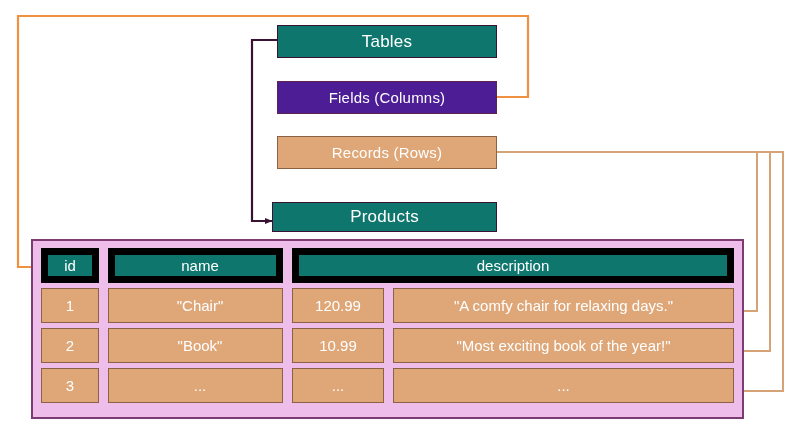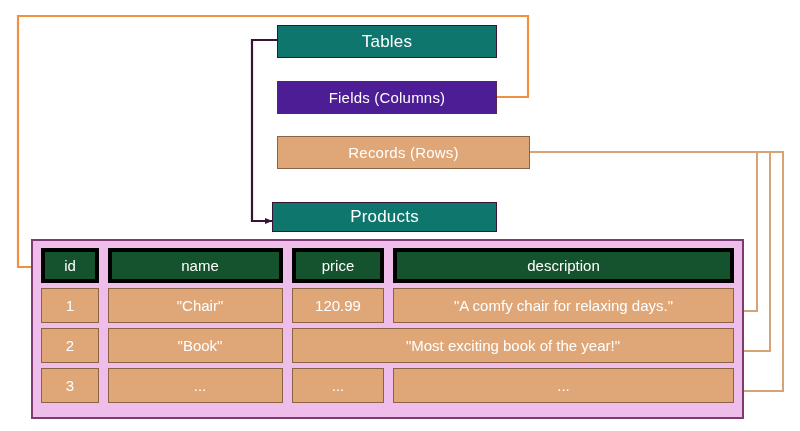--- a/index.html
+++ b/index.html
@@ -76,22 +76,22 @@
     box-sizing: border-box;
     display: flex;
     align-items: center;
     justify-content: center;
     color: #ffffff;
     font-size: 15px;
     white-space: nowrap;
     overflow: hidden;
   }
   .cell.header {
-    background: #14532d;
-    border: 4px solid #000000;
+    background: #0f766e;
+    border: 7px solid #000000;
   }
   .cell.data {
     background: #dfa778;
     border: 1px solid #8a6344;
   }
   .col-id     { width: 58px; flex: 0 0 58px; }
   .col-name   { width: 175px; flex: 0 0 175px; padding-left: 9px; }
   .col-price  { width: 92px; flex: 0 0 92px; }
   .col-desc   { flex: 1 1 auto; }
 </style>
@@ -125,47 +125,47 @@
   </svg>
 
   <div class="node node-concept-dark" style="left:277px; top:25px; width:220px; height:33px;">
     <span>Tables</span>
   </div>
 
   <div class="node node-concept-orange" style="left:277px; top:81px; width:220px; height:33px;">
     <span>Fields (Columns)</span>
   </div>
 
-  <div class="node node-concept-tan" style="left:277px; top:136px; width:253px; height:33px;">
+  <div class="node node-concept-tan" style="left:277px; top:136px; width:220px; height:33px;">
     <span>Records (Rows)</span>
   </div>
 
   <div class="node node-concept-dark" style="left:272px; top:202px; width:225px; height:30px;">
     <span>Products</span>
   </div>
 
   <div id="table-panel">
 
     <div class="table-row">
       <div class="cell header col-id">id</div>
       <div class="cell header col-name">name</div>
-      <div class="cell header col-price">price</div>
       <div class="cell header col-desc">description</div>
     </div>
 
     <div class="table-row">
       <div class="cell data col-id">1</div>
       <div class="cell data col-name">"Chair"</div>
       <div class="cell data col-price">120.99</div>
       <div class="cell data col-desc">"A comfy chair for relaxing days."</div>
     </div>
 
     <div class="table-row">
       <div class="cell data col-id">2</div>
       <div class="cell data col-name">"Book"</div>
+      <div class="cell data col-price">10.99</div>
       <div class="cell data col-desc">"Most exciting book of the year!"</div>
     </div>
 
     <div class="table-row">
       <div class="cell data col-id">3</div>
       <div class="cell data col-name">...</div>
       <div class="cell data col-price">...</div>
       <div class="cell data col-desc">...</div>
     </div>
 

